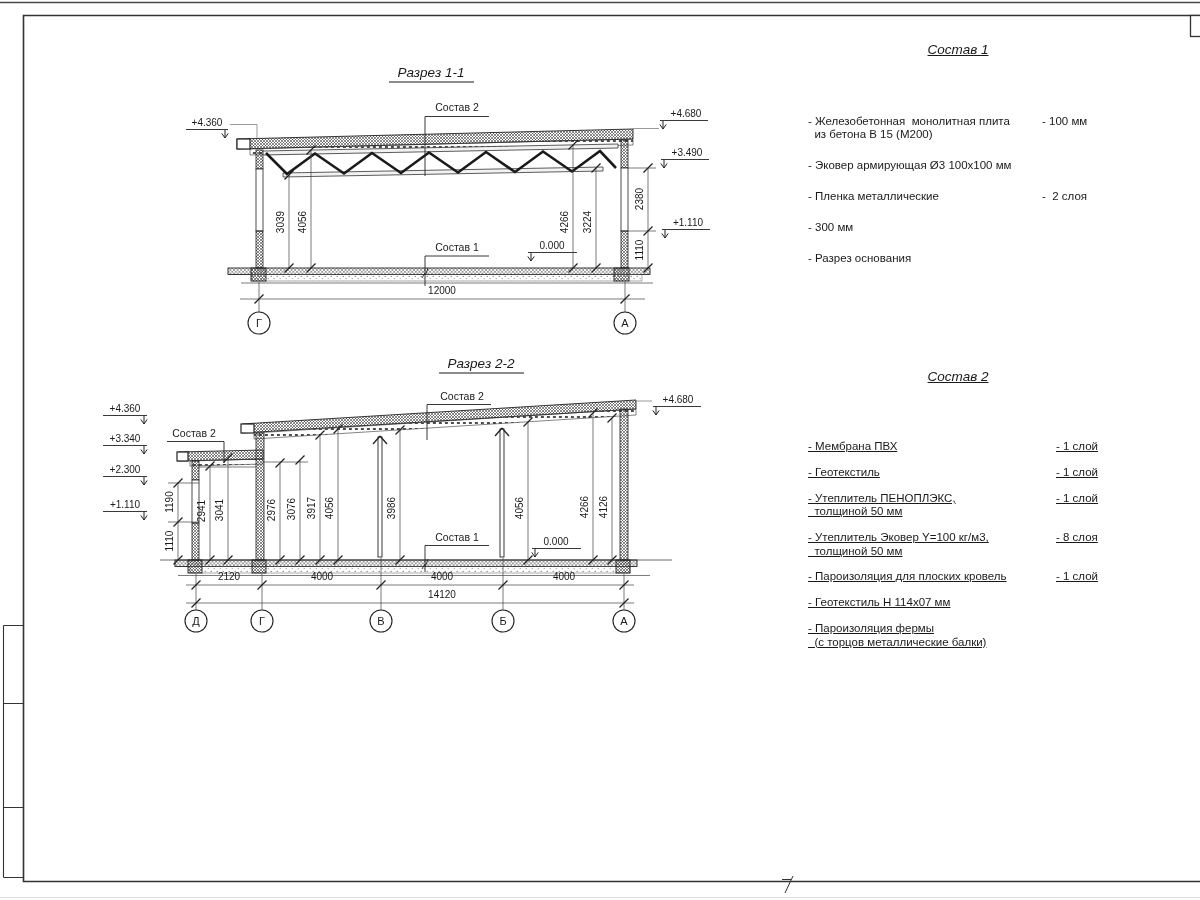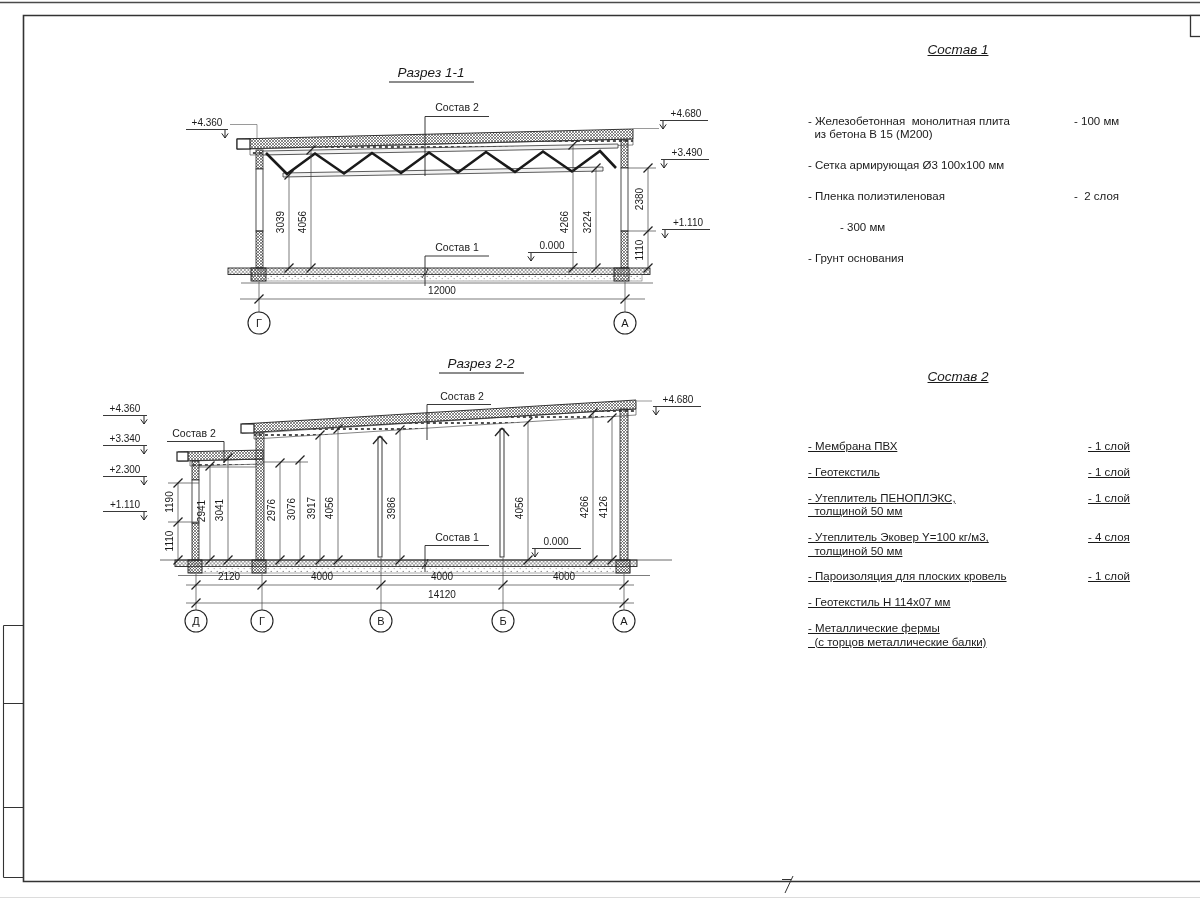--- a/index.html
+++ b/index.html
@@ -13,21 +13,21 @@
   .axis-txt{font-size:11px;}
   .mat-list{position:absolute;width:300px;}
   .mat-title{text-align:center;font-size:13.5px;font-style:italic;}
   .mat-title span{text-decoration:underline;padding:0 4px;}
   .mat-items{margin-top:57px;}
   .mat-item{display:flex;align-items:flex-start;font-size:11.5px;line-height:13.4px;}
   .list1 .mat-item{margin-bottom:17.5px;}
   .list2 .mat-item{margin-bottom:12.5px;}
   .mat-name{white-space:pre;width:234px;flex:0 0 234px;}
   .list2 .mat-name{width:248px;flex:0 0 248px;}
-  .mat-value{white-space:pre;flex:1;margin-left:32px;}
+  .mat-value{white-space:pre;flex:1;}
 </style>
 </head>
 <body>
 
 <div class="sheet">
 
 <svg width="1200" height="900" viewBox="0 0 1200 900">
   <defs>
     <pattern id="wallHatch" width="3" height="3" patternUnits="userSpaceOnUse">
       <path d="M0,3 L3,0 M0,0 L3,3" stroke="#3c3c3c" stroke-width="0.6"></path>
@@ -370,32 +370,32 @@
 
 <div class="mat-list list1" style="left:808px;top:42px;">
   <div class="mat-title"><span>Состав 1</span></div>
   <div class="mat-items" style="margin-top:58px;">
     <div class="mat-item">
       <div class="mat-name">- Железобетонная  монолитная плита
   из бетона В 15 (М200)</div>
       <div class="mat-value">- 100 мм</div>
     </div>
     <div class="mat-item">
-      <div class="mat-name">- Сетка армирующая Ø3 100х100 мм</div>
+      <div class="mat-name">- Эковер армирующая Ø3 100х100 мм</div>
       <div class="mat-value"></div>
     </div>
     <div class="mat-item">
-      <div class="mat-name">- Пленка полиэтиленовая</div>
+      <div class="mat-name">- Пленка металлические</div>
       <div class="mat-value">-  2 слоя</div>
     </div>
     <div class="mat-item">
       <div class="mat-value">- 300 мм</div>
     </div>
     <div class="mat-item">
-      <div class="mat-name">- Грунт основания</div>
+      <div class="mat-name">- Разрез основания</div>
       <div class="mat-value"></div>
     </div>
   </div>
 </div>
 
 
 <div class="mat-list list2" style="left:808px;top:369px;">
   <div class="mat-title"><span>Состав 2</span></div>
   <div class="mat-items" style="margin-top:56px;text-decoration:underline;">
     <div class="mat-item">
@@ -407,31 +407,31 @@
       <div class="mat-value">- 1 слой</div>
     </div>
     <div class="mat-item">
       <div class="mat-name">- Утеплитель ПЕНОПЛЭКС,
   толщиной 50 мм</div>
       <div class="mat-value">- 1 слой</div>
     </div>
     <div class="mat-item">
       <div class="mat-name">- Утеплитель Эковер Y=100 кг/м3,
   толщиной 50 мм</div>
-      <div class="mat-value">- 4 слоя</div>
+      <div class="mat-value">- 8 слоя</div>
     </div>
     <div class="mat-item">
       <div class="mat-name">- Пароизоляция для плоских кровель</div>
       <div class="mat-value">- 1 слой</div>
     </div>
     <div class="mat-item">
       <div class="mat-name">- Геотекстиль Н 114х07 мм</div>
       <div class="mat-value"></div>
     </div>
     <div class="mat-item">
-      <div class="mat-name">- Металлические фермы
+      <div class="mat-name">- Пароизоляция фермы
   (с торцов металлические балки)</div>
       <div class="mat-value"></div>
     </div>
   </div>
 </div>
 
 </div>
 
 </body></html>

